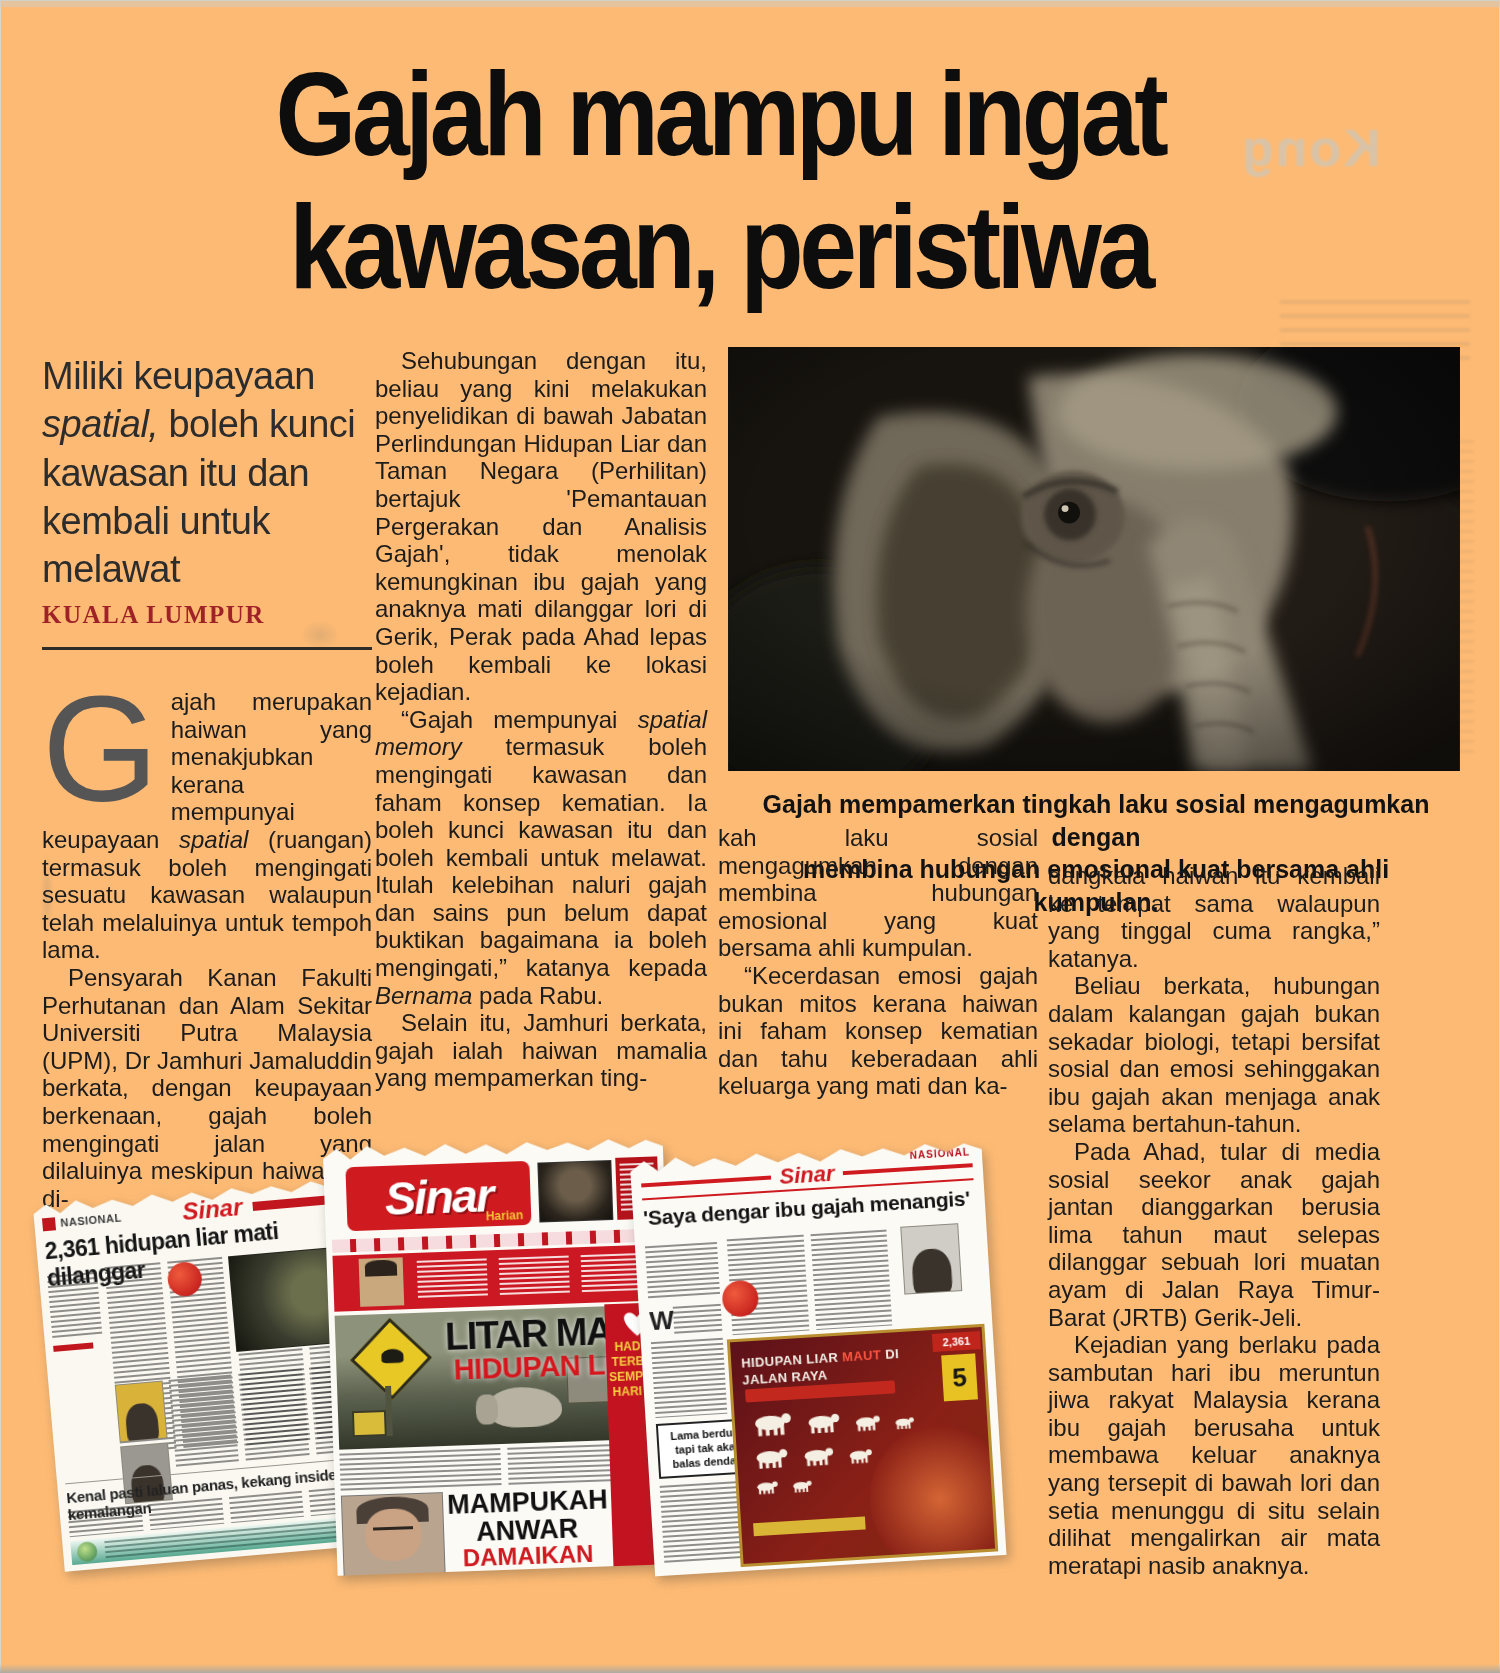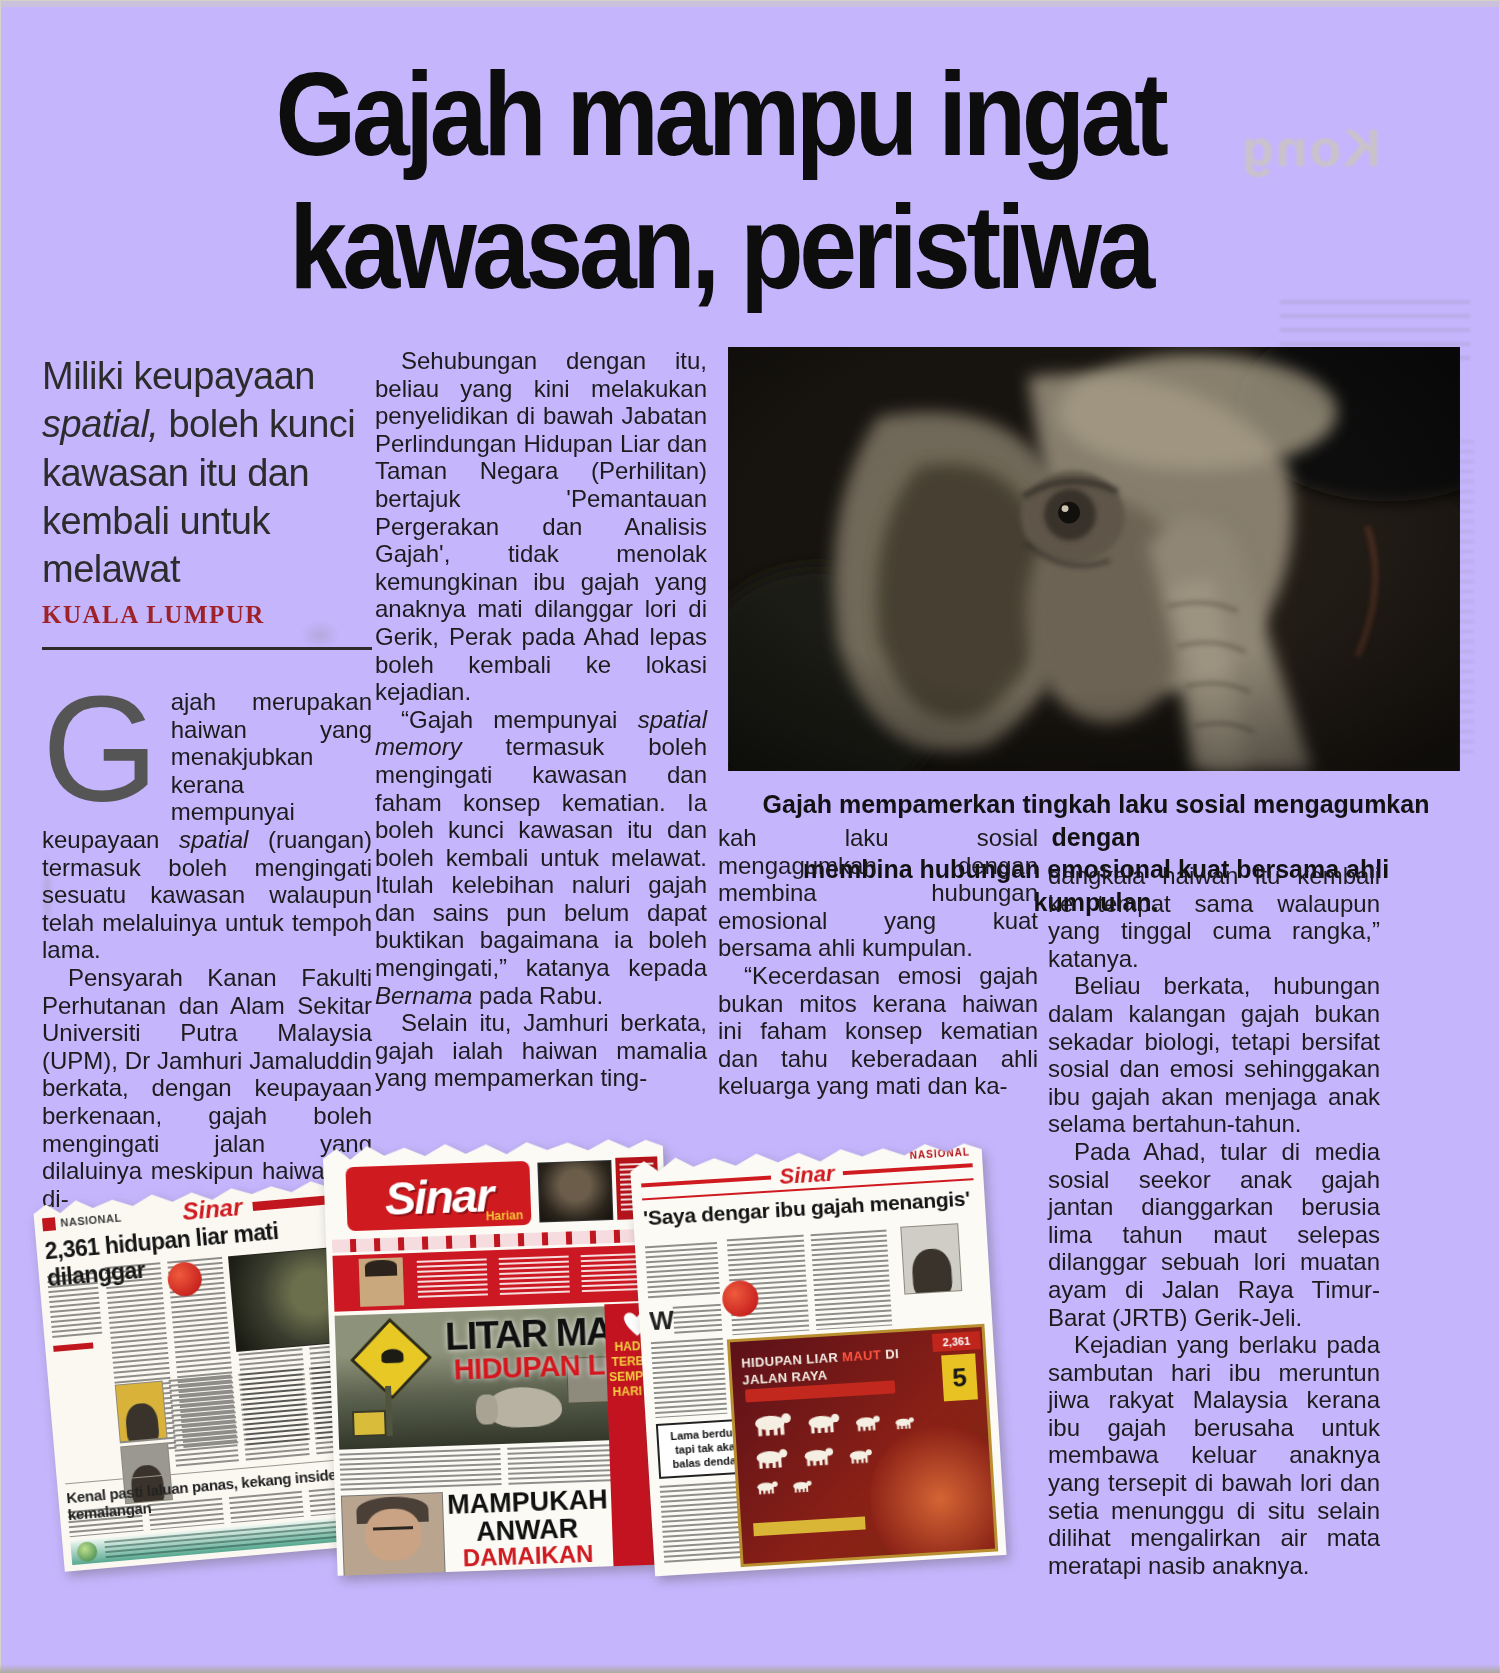--- a/index.html
+++ b/index.html
@@ -1,16 +1,16 @@
 <!DOCTYPE html>
 <html lang="ms"><head>
 <meta charset="utf-8">
 <style>
   html,body{margin:0;padding:0;background:#e8e6e0;}
-  .page{position:relative;width:1500px;height:1673px;background:#c4b5fd;overflow:hidden;
+  .page{position:relative;width:1500px;height:1673px;background:#fdba74;overflow:hidden;
         font-family:"Liberation Sans",sans-serif;color:#1b1b1b;box-shadow:0 0 0 1px #d8d5cc inset;}
   .scan-top{position:absolute;left:0;top:0;width:100%;height:7px;background:#cfccc3;opacity:.55;}
   .scan-bottom{position:absolute;left:0;bottom:0;width:100%;height:9px;background:linear-gradient(rgba(0,0,0,0),#aeaaa0);}
   .scan-smudge{position:absolute;background:radial-gradient(closest-side,rgba(130,125,112,.22),rgba(0,0,0,0));}
 
   
   .headline{position:absolute;top:48px;left:0;width:1440px;text-align:center;
             font-weight:700;font-size:118px;line-height:1.13;letter-spacing:-5px;color:#0d0d0d;
             transform:scaleX(.88);transform-origin:50% 0;}
   .bleed-text{position:absolute;left:1240px;top:118px;font-size:52px;font-weight:700;color:#ccc7ba;

